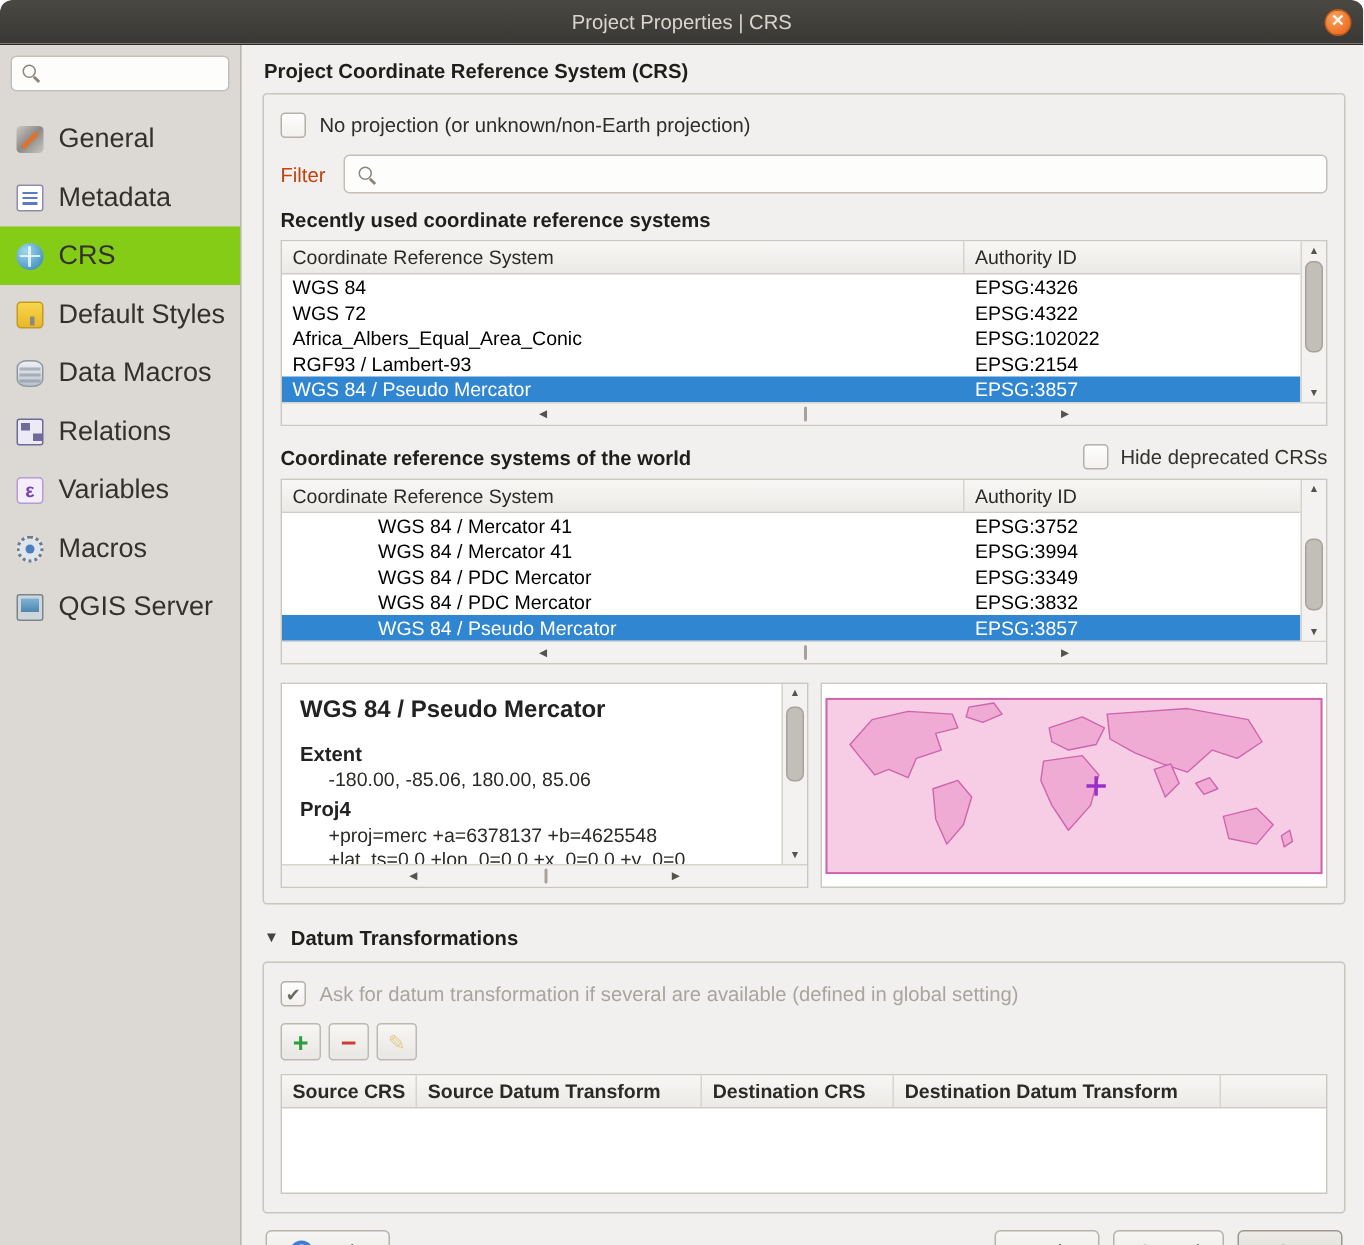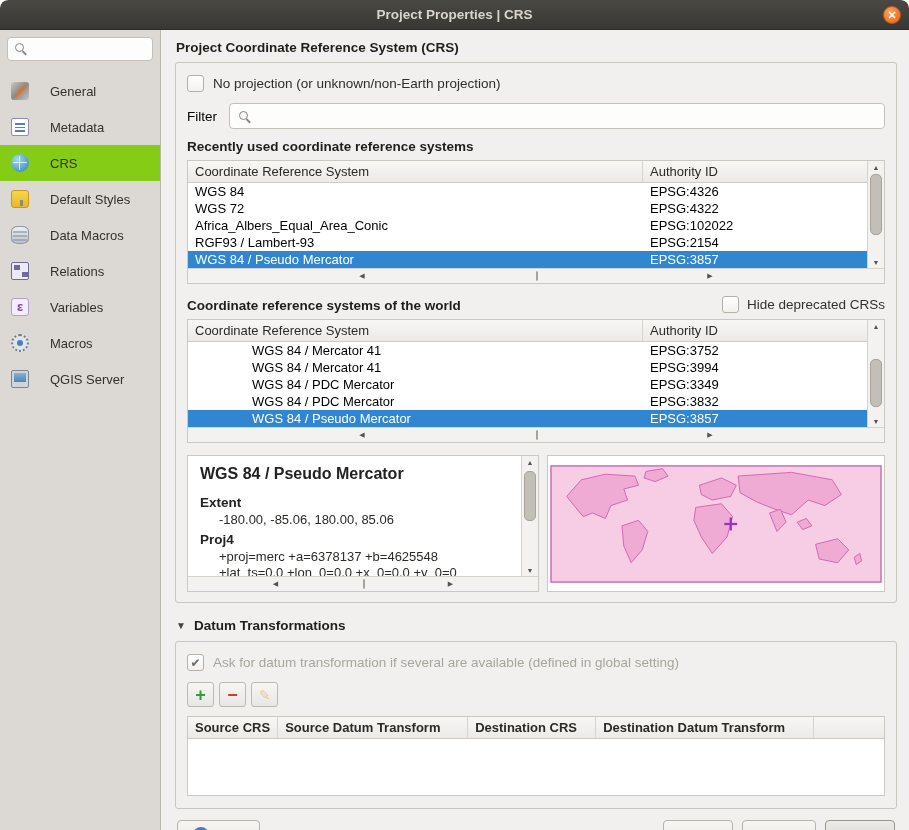--- a/index.html
+++ b/index.html
@@ -1,35 +1,35 @@
 <!DOCTYPE html>
 <html style="--dialog-bg: #f2f0ee; --titlebar-text: #d9d5cd; --sidebar-bg: #dcd9d4; --frame-border: #c9c5bf; --entry-border: #c4bfb9; --selection: #3086d0; --selection-text: #ffffff; --scroll-thumb: #c2beb8; --disabled-text: #a9a49e; --help-blue: #3b7fd4; --plus-green: #2e9e3e; --minus-red: #d03a34; --map-fill: #f6cde4; --map-land: #efabd4; --map-stroke: #cf63ae; --marker: #9b30c8;"><head>
 <meta charset="utf-8">
 <style>
   html,body{margin:0;padding:0;background:#ffffff;font-family:"Liberation Sans",sans-serif;}
   .window{width:909px;height:830px;position:relative;background:var(--dialog-bg,#f2f0ee);
     border-radius:8px 8px 0 0;overflow:hidden;}
   
   .titlebar{height:30px;background:linear-gradient(#4a4843,#3a3834);display:flex;align-items:center;
     justify-content:center;position:relative;border-radius:8px 8px 0 0;border-bottom:1px solid #2c2b28;box-sizing:border-box;}
-  .titlebar .title{color:var(--titlebar-text,#d9d5cd);font-weight:bold;font-size:13.5px;}
+  .titlebar .title{color:var(--titlebar-text,#d9d5cd);font-weight:normal;font-size:13.5px;}
   .close-btn{position:absolute;right:8px;top:6px;width:18px;height:18px;border-radius:50%;
     background:radial-gradient(circle at 35% 30%,#f9a35f,#ed7224 72%);border:1px solid #c05a1b;
     display:flex;align-items:center;justify-content:center;padding:0;cursor:pointer;}
   .close-btn .x{color:#fff7ef;font-size:11px;line-height:1;font-weight:bold;transform:translateY(-0.5px);}
   
   .dlg-body{display:flex;height:800px;}
   .sidebar{width:161px;background:var(--sidebar-bg,#dcd9d4);border-right:1px solid #b9b5af;
     display:flex;flex-direction:column;padding-top:7px;box-sizing:border-box;flex:0 0 161px;}
   .search-wrap{margin:0 7px 12px;position:relative;height:24px;}
   .side-search{width:100%;height:24px;box-sizing:border-box;border:1px solid var(--entry-border,#c4bfb9);
     border-radius:4px;padding:0 6px 0 25px;background:#fdfdfc;font-size:13px;outline:none;font-family:inherit;}
   .mag{position:absolute;left:8px;top:6px;width:9px;height:9px;border:1.5px solid #8a867f;border-radius:50%;box-sizing:border-box;}
   .mag::after{content:"";position:absolute;width:5px;height:1.5px;background:#8a867f;transform:rotate(45deg);left:6px;top:8px;}
-  .side-item{display:flex;align-items:center;gap:21px;padding:9px 11px;font-size:13px;color:#33312d;cursor:pointer;}
+  .side-item{display:flex;align-items:center;gap:10px;padding:9px 11px;font-size:18px;color:#33312d;cursor:pointer;}
   .side-item.selected{background:#84cc16;}
   .side-label{white-space:nowrap;}
   .side-icon{width:18px;height:18px;flex:0 0 18px;position:relative;display:inline-block;box-sizing:border-box;}
   .general-icon{background:linear-gradient(135deg,#cbc8c3 0%,#8d8984 50%,#cbc8c3 100%);border-radius:3px;}
   .general-icon::after{content:"";position:absolute;left:2px;top:8px;width:14px;height:3px;background:#e2712c;transform:rotate(-45deg);}
   .metadata-icon{background:#fff;border:1px solid #8f8cb0;border-radius:2px;}
   .metadata-icon::after{content:"";position:absolute;left:3px;top:4px;right:3px;height:9px;
     background:repeating-linear-gradient(#5a79c9 0 1.5px,transparent 1.5px 3.5px);}
   .crs-icon{border-radius:50%;background:radial-gradient(circle at 35% 30%,#9fd9f0,#2e7fb5);}
   .crs-icon::after{content:"";position:absolute;inset:2px;border-radius:50%;
@@ -51,21 +51,21 @@
   .server-icon::after{content:"";position:absolute;left:2px;top:2px;right:2px;height:9px;background:linear-gradient(#7fb3d8,#4f86ad);}
   
   .main{flex:1;display:flex;flex-direction:column;padding:8px 12px 8px 14px;box-sizing:border-box;min-width:0;overflow:hidden;}
   .group-title{font-weight:bold;font-size:13.5px;color:#1f1e1b;margin:2px 0 7px 1px;}
   .group-frame{border:1px solid var(--frame-border,#c9c5bf);border-radius:3px;padding:10px 8px;}
   .cb-row{display:flex;align-items:center;gap:9px;margin:2px 3px 11px;font-size:13.5px;color:#2e2d29;}
   .cb{width:17px;height:17px;border:1px solid #b5b0a9;border-radius:3px;background:linear-gradient(#fefefe,#f2f1ee);
     display:inline-flex;align-items:center;justify-content:center;flex:0 0 17px;box-sizing:border-box;cursor:pointer;}
   .cb .check{font-size:12px;color:#676c63;line-height:1;}
   .filter-row{display:flex;align-items:center;gap:12px;margin:0 3px 10px;}
-  .filter-label{font-size:13.5px;color:#000000;}
+  .filter-label{font-size:13.5px;color:#c2410c;}
   .entry{flex:1;position:relative;height:26px;}
   .entry input{width:100%;height:26px;box-sizing:border-box;border:1px solid var(--entry-border,#c4bfb9);
     border-radius:4px;background:#fdfdfc;padding:0 8px 0 27px;font-size:13px;outline:none;font-family:inherit;}
   .entry .mag{left:10px;top:8px;}
   .sec-head{font-weight:bold;font-size:13.5px;color:#1f1e1b;margin:2px 3px 6px;}
   
   .tbl{border:1px solid #cbc7c1;background:#fff;margin:0 3px 12px;}
   .tbl-inner{display:flex;}
   .tbl-main{flex:1;min-width:0;}
   .tbl-head{display:flex;background:linear-gradient(#f8f7f5,#eceae7);border-bottom:1px solid #cfcbc5;}

